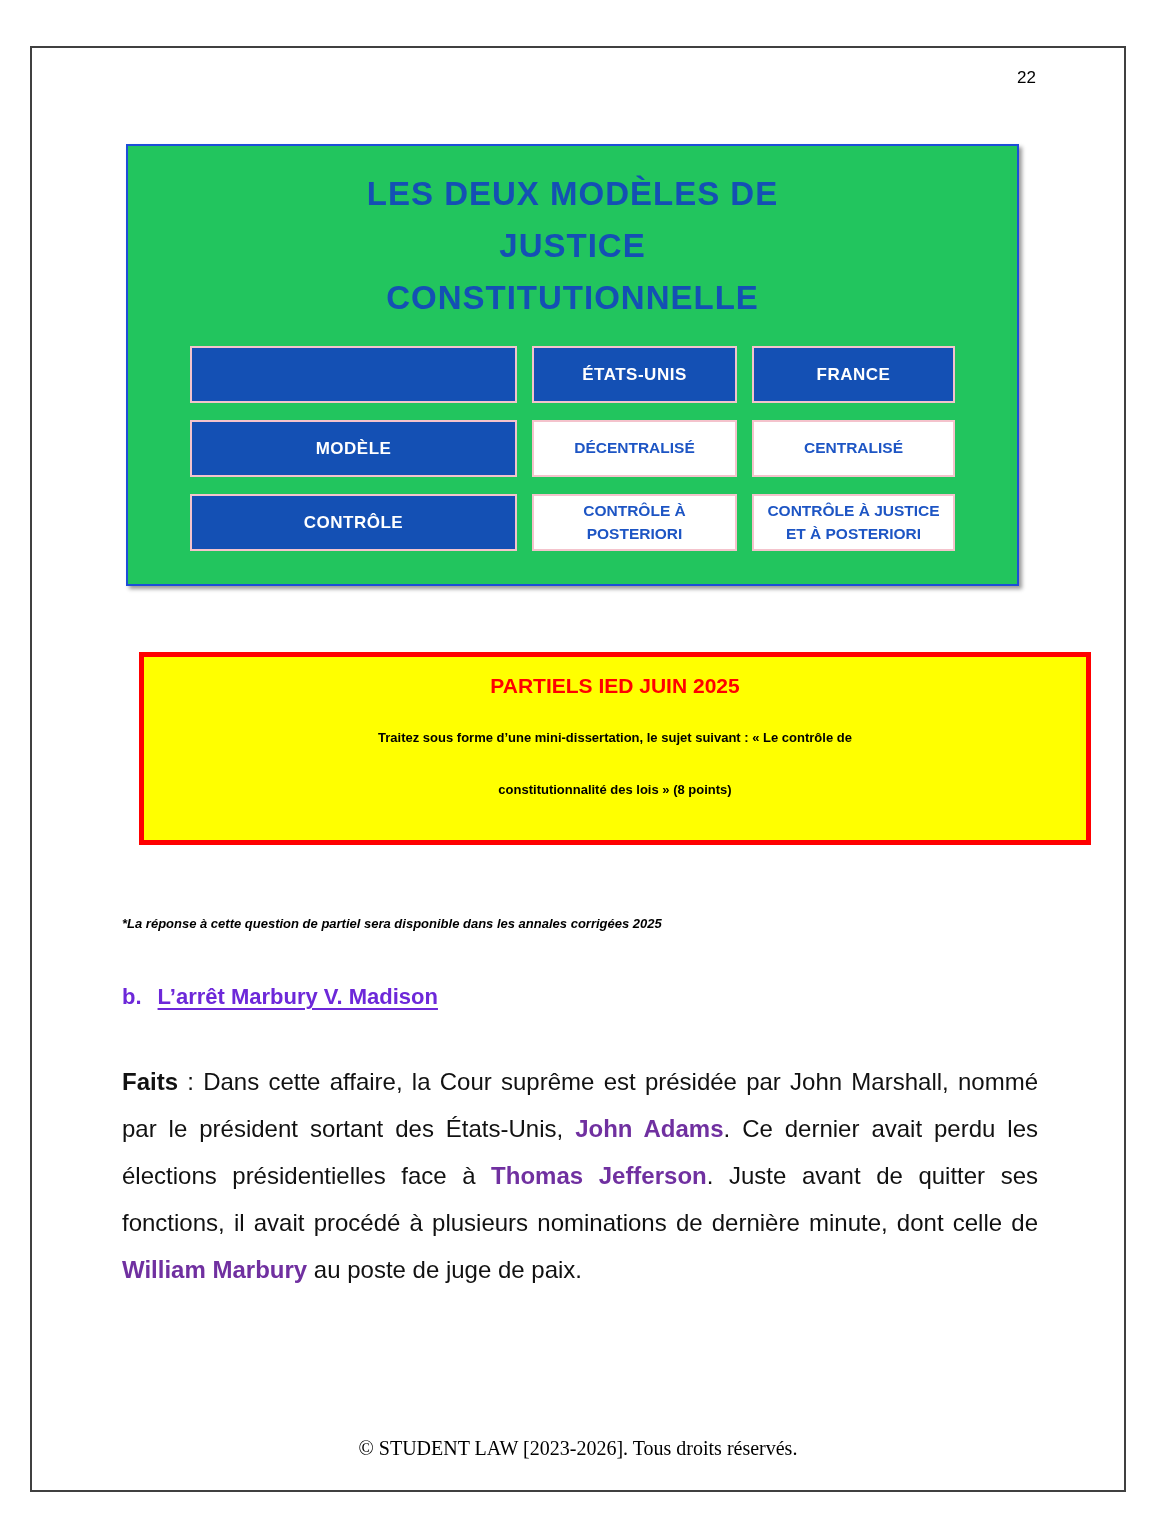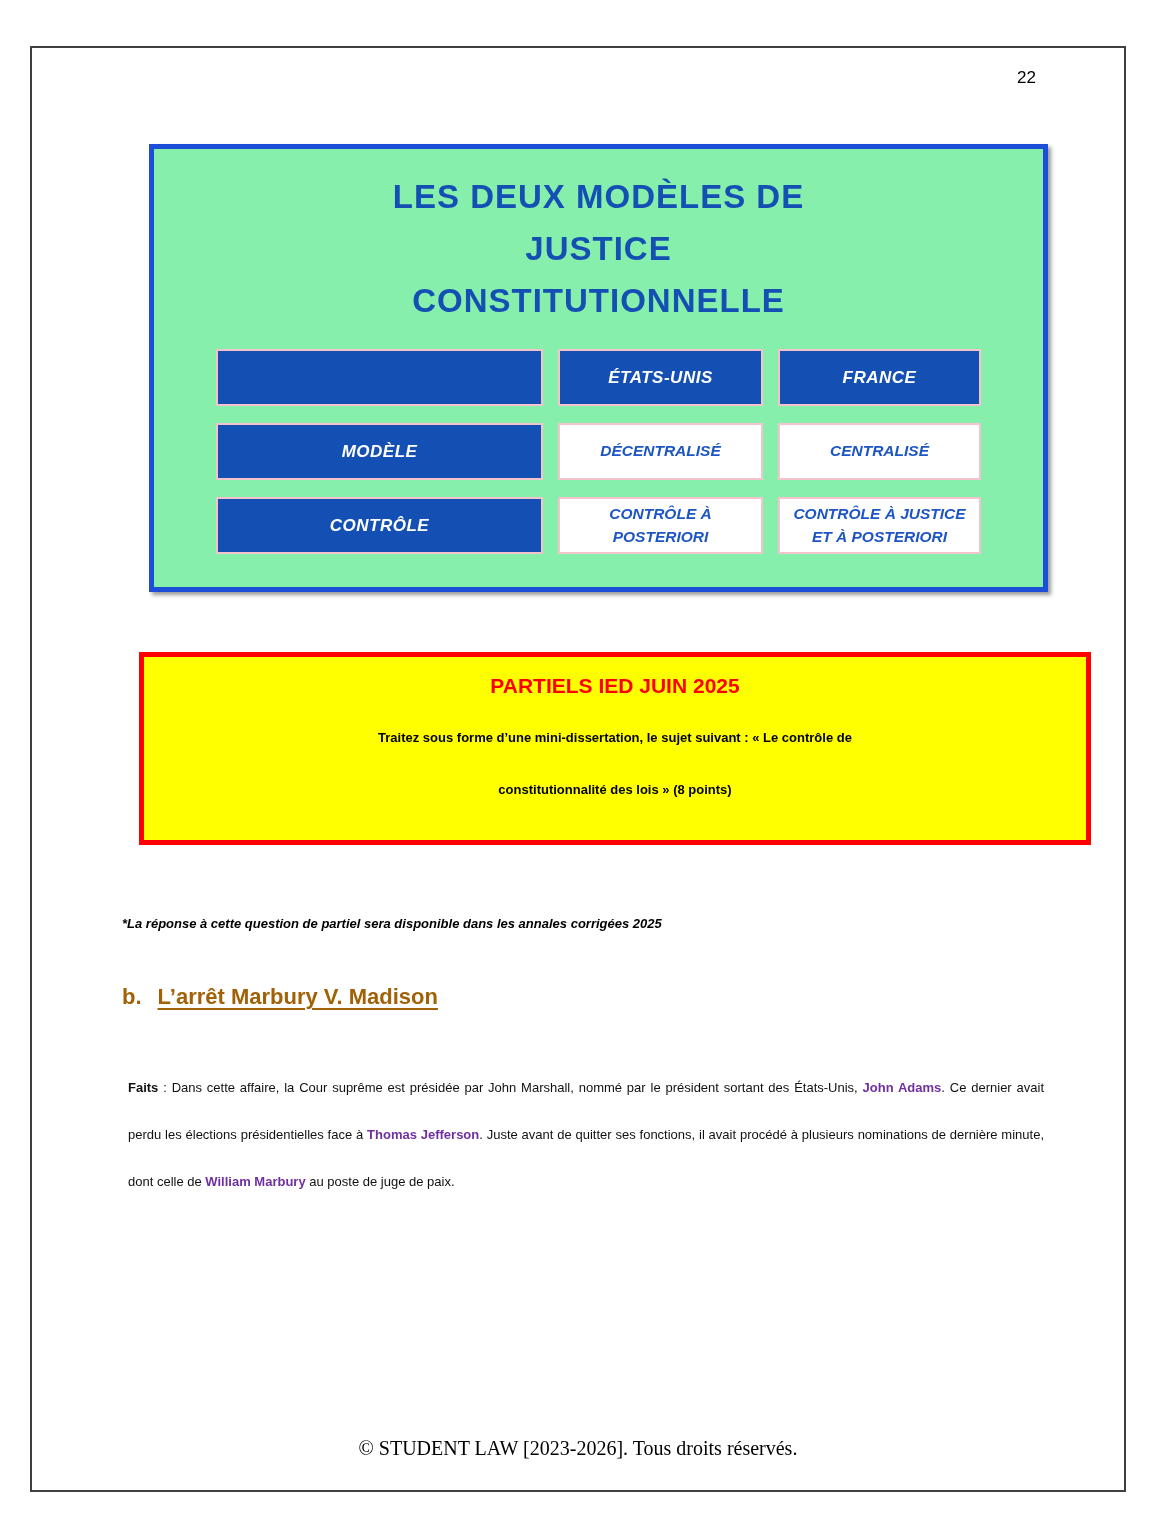--- a/index.html
+++ b/index.html
@@ -3,49 +3,49 @@
 <meta charset="utf-8">
 <style>
   html,body{margin:0;padding:0;background:#fff;}
   .canvas{position:relative;width:1172px;height:1538px;background:#fff;
           font-family:"Liberation Sans",sans-serif;color:#111;overflow:hidden;}
   .frame{position:absolute;left:30px;top:46px;width:1092px;height:1442px;
          border:2px solid #404040;background:#fff;}
   .pagenum{position:absolute;top:20px;right:88px;font-size:17px;color:#000;}
 
   
-  .diagram{position:absolute;left:117px;top:96px;width:889px;height:438px;
-           border:5px solid #1d4ed8;background:#86efac;
+  .diagram{position:absolute;left:94px;top:96px;width:889px;height:438px;
+           border:2px solid #1d4ed8;background:#22c55e;
            box-shadow:3px 3px 4px rgba(0,0,0,.40);}
   .dg-title{margin-top:22px;text-align:center;font-weight:bold;font-size:33px;
             line-height:52px;color:#1450b4;white-space:pre-line;letter-spacing:1px;}
   .dg-table{margin:22px 0 0 62px;display:grid;
-            grid-template-columns:327px 205px 203px;column-gap:15px;row-gap:17px;font-style:italic;}
+            grid-template-columns:327px 205px 203px;column-gap:15px;row-gap:17px;}
   .cell{height:57px;display:flex;align-items:center;justify-content:center;
         text-align:center;border:2px solid #f4c3cc;box-sizing:border-box;font-weight:bold;}
   .cell.blue{background:#1450b4;color:#fff;font-size:17px;letter-spacing:.5px;}
   .cell.white{background:#fff;color:#1d55c4;font-size:15.5px;line-height:1.45;padding:0 12px;}
 
   
   .notice{position:absolute;left:107px;top:604px;width:952px;box-sizing:border-box;
           border:5px solid #ff0000;background:#ffff00;text-align:center;
           padding:17px 30px 24px;}
   .notice-title{color:#ff0000;font-weight:bold;font-size:21px;}
   .notice-body{margin-top:14px;font-weight:bold;font-size:13px;line-height:52px;
                white-space:pre-line;color:#000;}
 
   
   .note-italic{position:absolute;left:90px;top:868px;margin:0;font-style:italic;
                font-weight:600;font-size:13px;color:#000;}
   .heading{position:absolute;left:90px;top:936px;margin:0;font-size:22px;
-           font-weight:bold;color:#a16207;}
+           font-weight:bold;color:#6d28d9;}
   .heading .prefix{margin-right:16px;}
   .heading .underline{text-decoration:underline;text-underline-offset:4px;
                       text-decoration-thickness:2px;}
-  .para{position:absolute;left:90px;width:916px;margin:6px;font-size:13px;
+  .para{position:absolute;left:90px;width:916px;margin:0;font-size:24px;
         line-height:47px;text-align:justify;color:#111;}
   .para.p1{top:1010px;}
   .para.p2{top:1208px;}
   .rt-bold{font-weight:bold;}
   .rt-name{font-weight:bold;color:#7030a0;}
 
   .footer{position:absolute;left:0;right:0;bottom:30px;text-align:center;
           font-family:"Liberation Serif",serif;font-size:20px;color:#000;}
 </style>
 </head>

